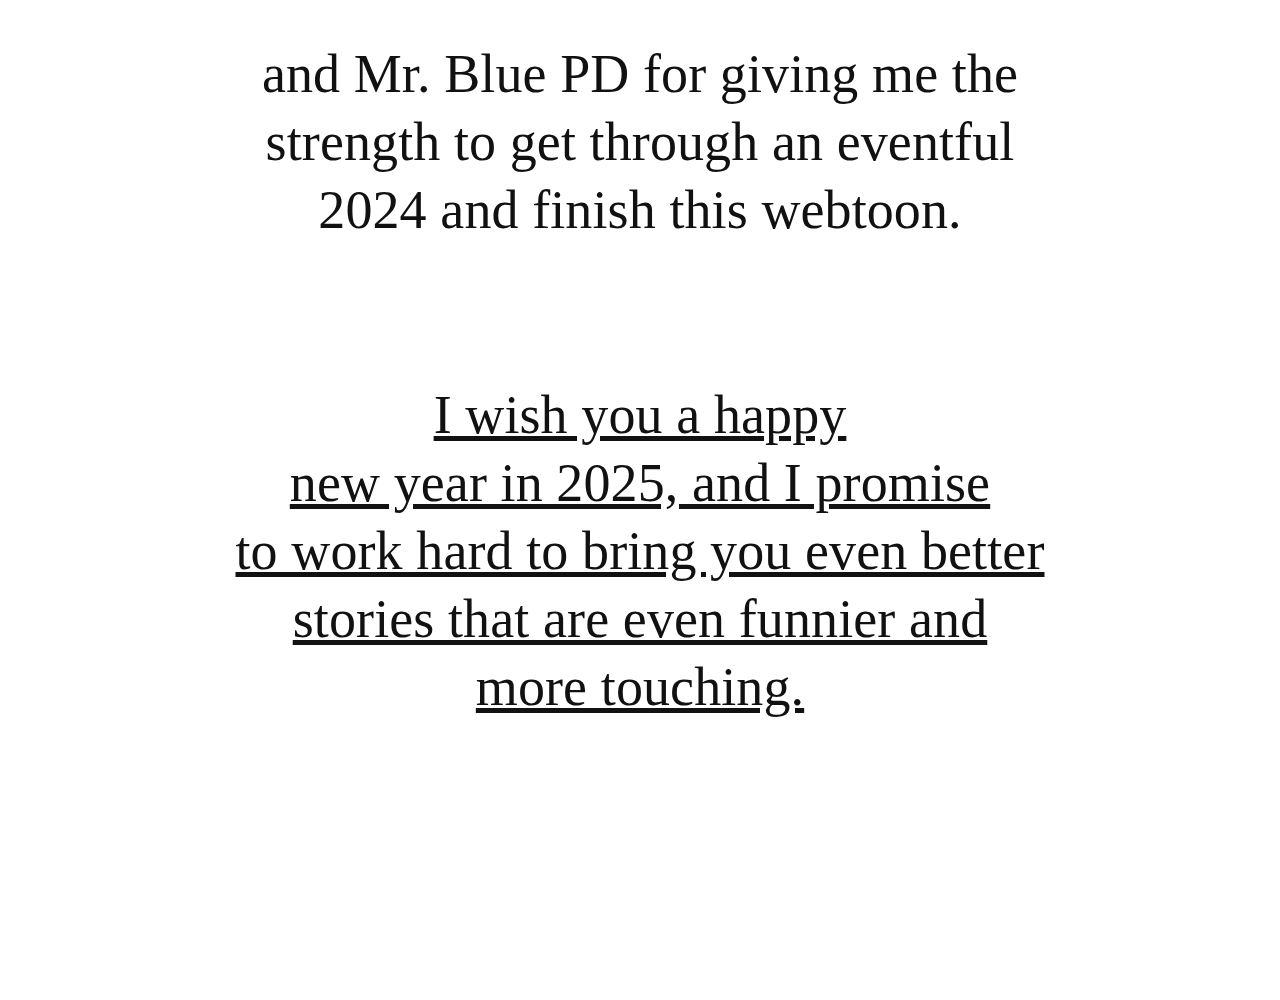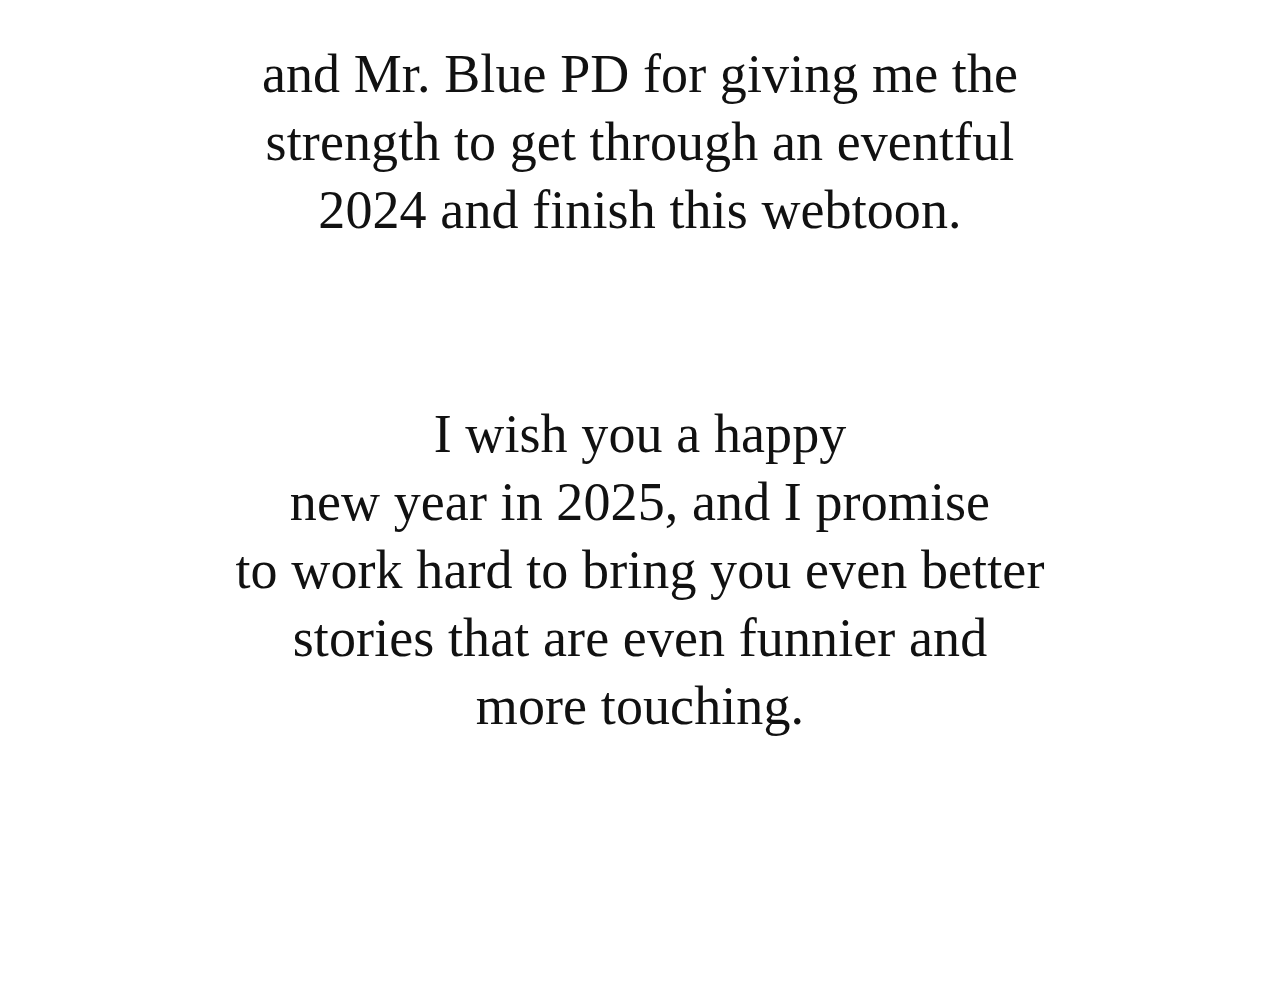--- a/index.html
+++ b/index.html
@@ -32,21 +32,22 @@
     line-height: 68px;
     letter-spacing: 0.1px;
     color: #111111;
     white-space: pre-line;
     font-weight: 400;
   }
   #block-thanks {
     top: -14px;
   }
   #block-wishes {
-    top: 346px;
+    top: 327px;
+    text-decoration: underline;
   }
 </style>
 </head>
 <body>
 
 <div class="page">
 
   <div class="block" id="block-thanks">
     <p class="para">and Mr. Blue PD for giving me the
 strength to get through an eventful

